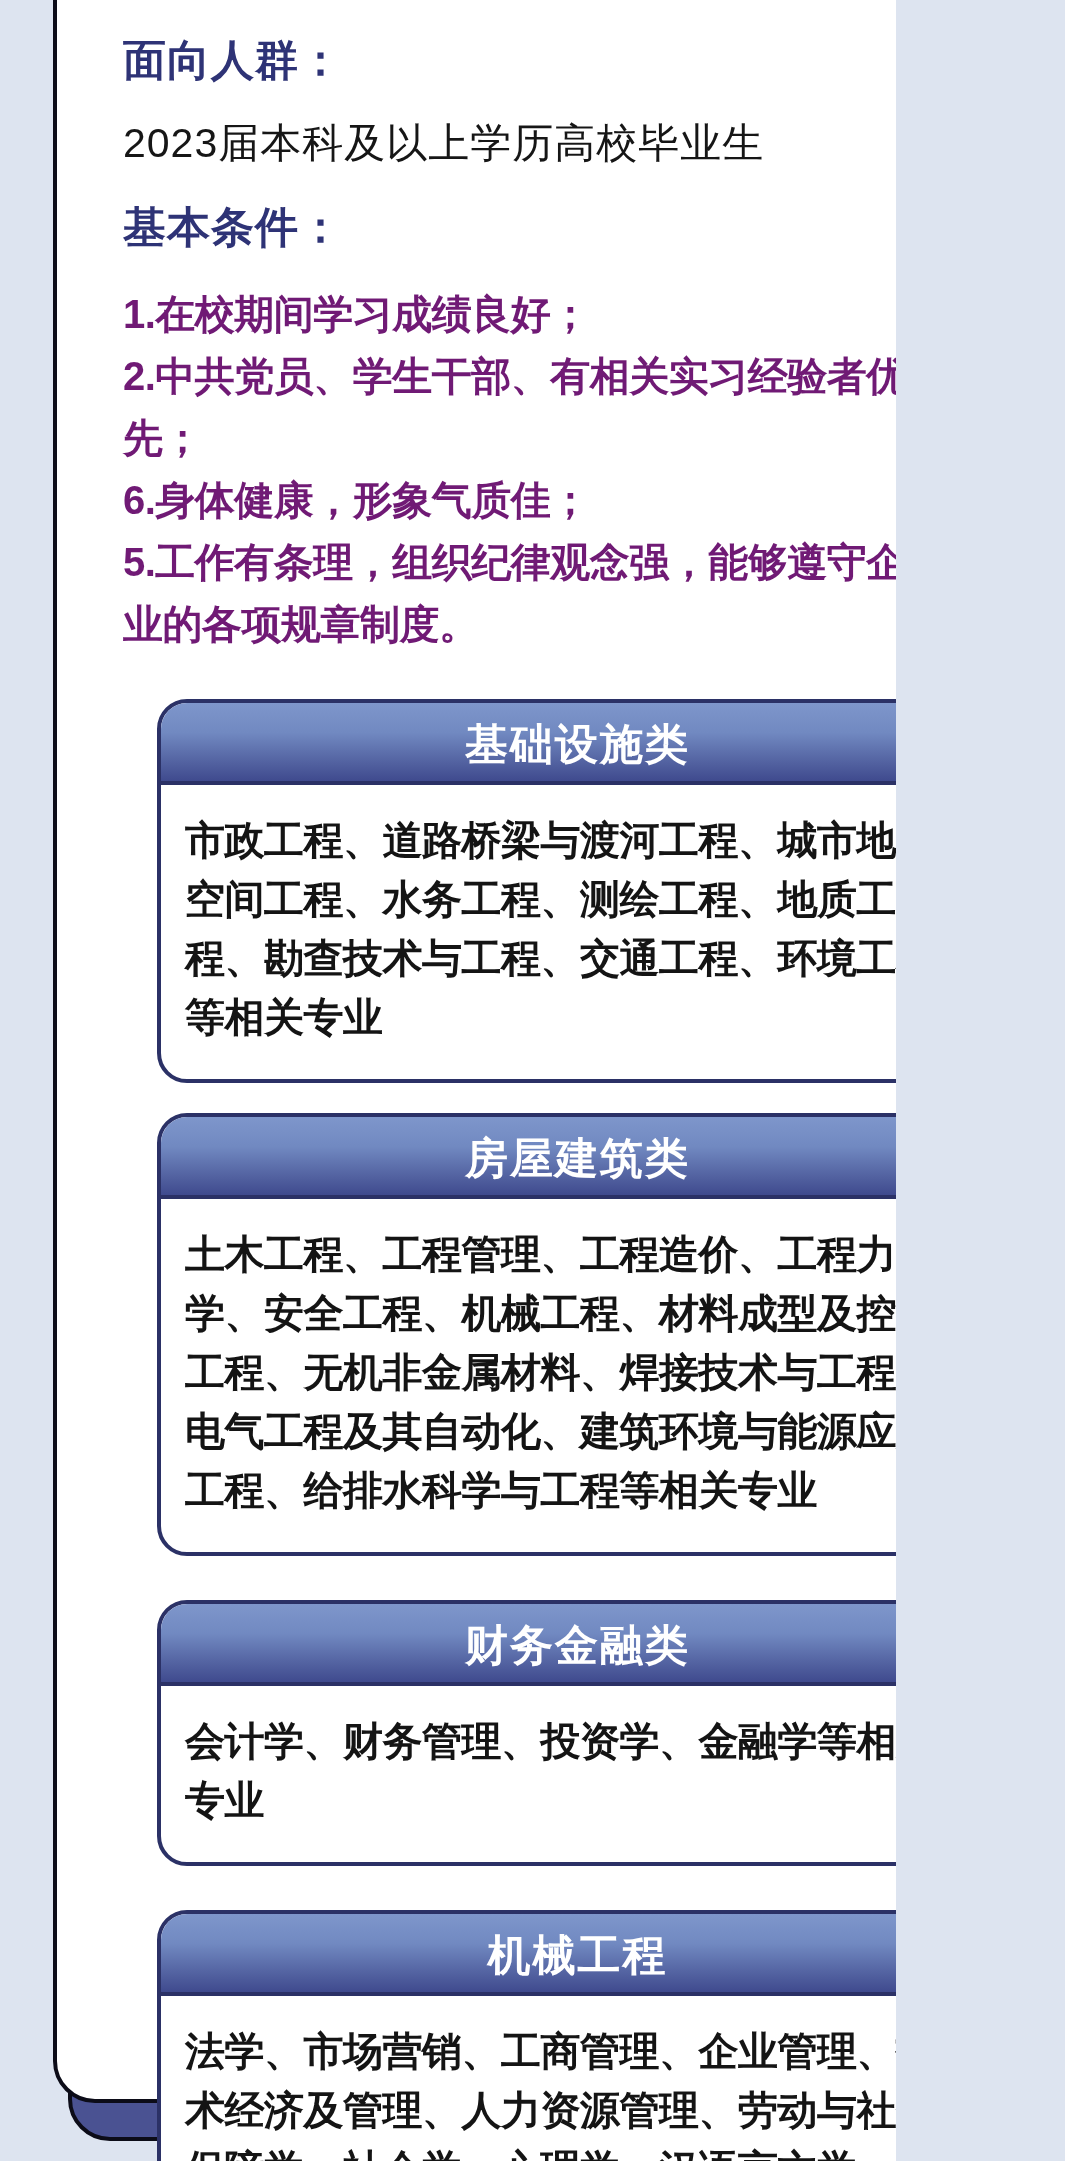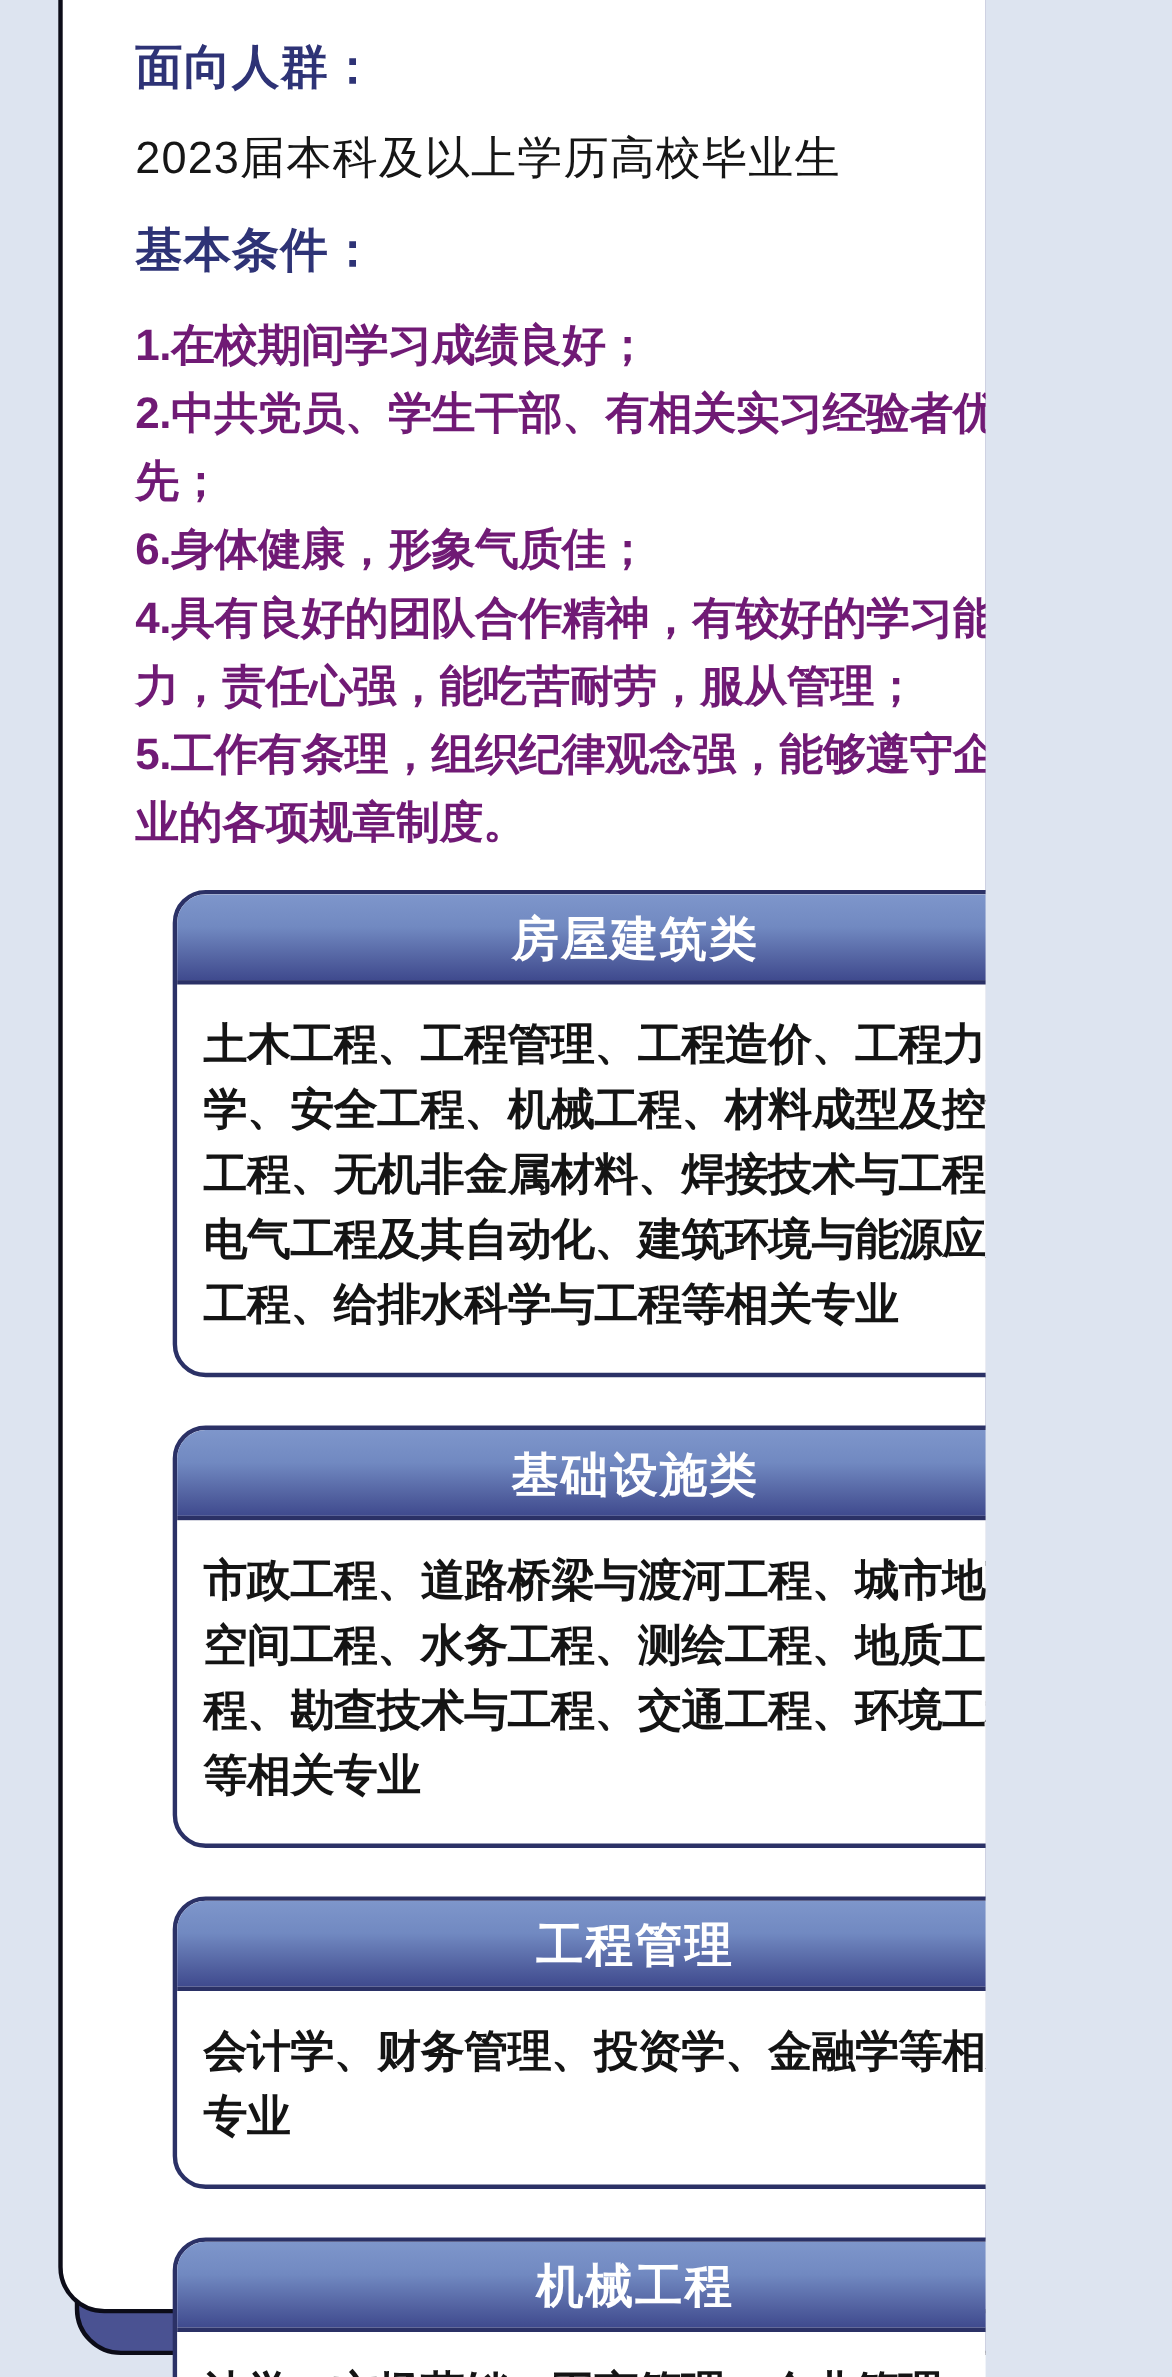--- a/index.html
+++ b/index.html
@@ -66,36 +66,35 @@
       <div class="section-heading">面向人群：</div>
 
       <div class="audience-text">2023届本科及以上学历高校毕业生</div>
 
       <div class="section-heading">基本条件：</div>
 
       <div class="conditions">
         <p class="condition">1.在校期间学习成绩良好；</p>
         <p class="condition">2.中共党员、学生干部、有相关实习经验者优先；</p>
         <p class="condition">6.身体健康，形象气质佳；</p>
-        <p class="condition">4.具有良好的团队合作精神，有较好的学习能力，责任心强，能吃苦耐劳，服从管理；</p>
         <p class="condition">5.工作有条理，组织纪律观念强，能够遵守企业的各项规章制度。</p>
+      </div>
+
+      <div class="category-card">
+        <div class="category-header">基础设施类</div>
+        <div class="category-body">市政工程、道路桥梁与渡河工程、城市地下空间工程、水务工程、测绘工程、地质工程、勘查技术与工程、交通工程、环境工程等相关专业</div>
       </div>
 
       <div class="category-card first">
         <div class="category-header">房屋建筑类</div>
         <div class="category-body">土木工程、工程管理、工程造价、工程力学、安全工程、机械工程、材料成型及控制工程、无机非金属材料、焊接技术与工程、电气工程及其自动化、建筑环境与能源应用工程、给排水科学与工程等相关专业</div>
       </div>
 
       <div class="category-card">
-        <div class="category-header">基础设施类</div>
-        <div class="category-body">市政工程、道路桥梁与渡河工程、城市地下空间工程、水务工程、测绘工程、地质工程、勘查技术与工程、交通工程、环境工程等相关专业</div>
-      </div>
-
-      <div class="category-card">
-        <div class="category-header">工程管理</div>
+        <div class="category-header">财务金融类</div>
         <div class="category-body">会计学、财务管理、投资学、金融学等相关专业</div>
       </div>
 
       <div class="category-card">
         <div class="category-header">机械工程</div>
         <div class="category-body">法学、市场营销、工商管理、企业管理、技术经济及管理、人力资源管理、劳动与社会保障学、社会学、心理学、汉语言文学、新闻学、行政管理、公共事业管理、计算机科学与技术、软件工程等相关专业</div>
       </div>
 
     </div>
   </div>

